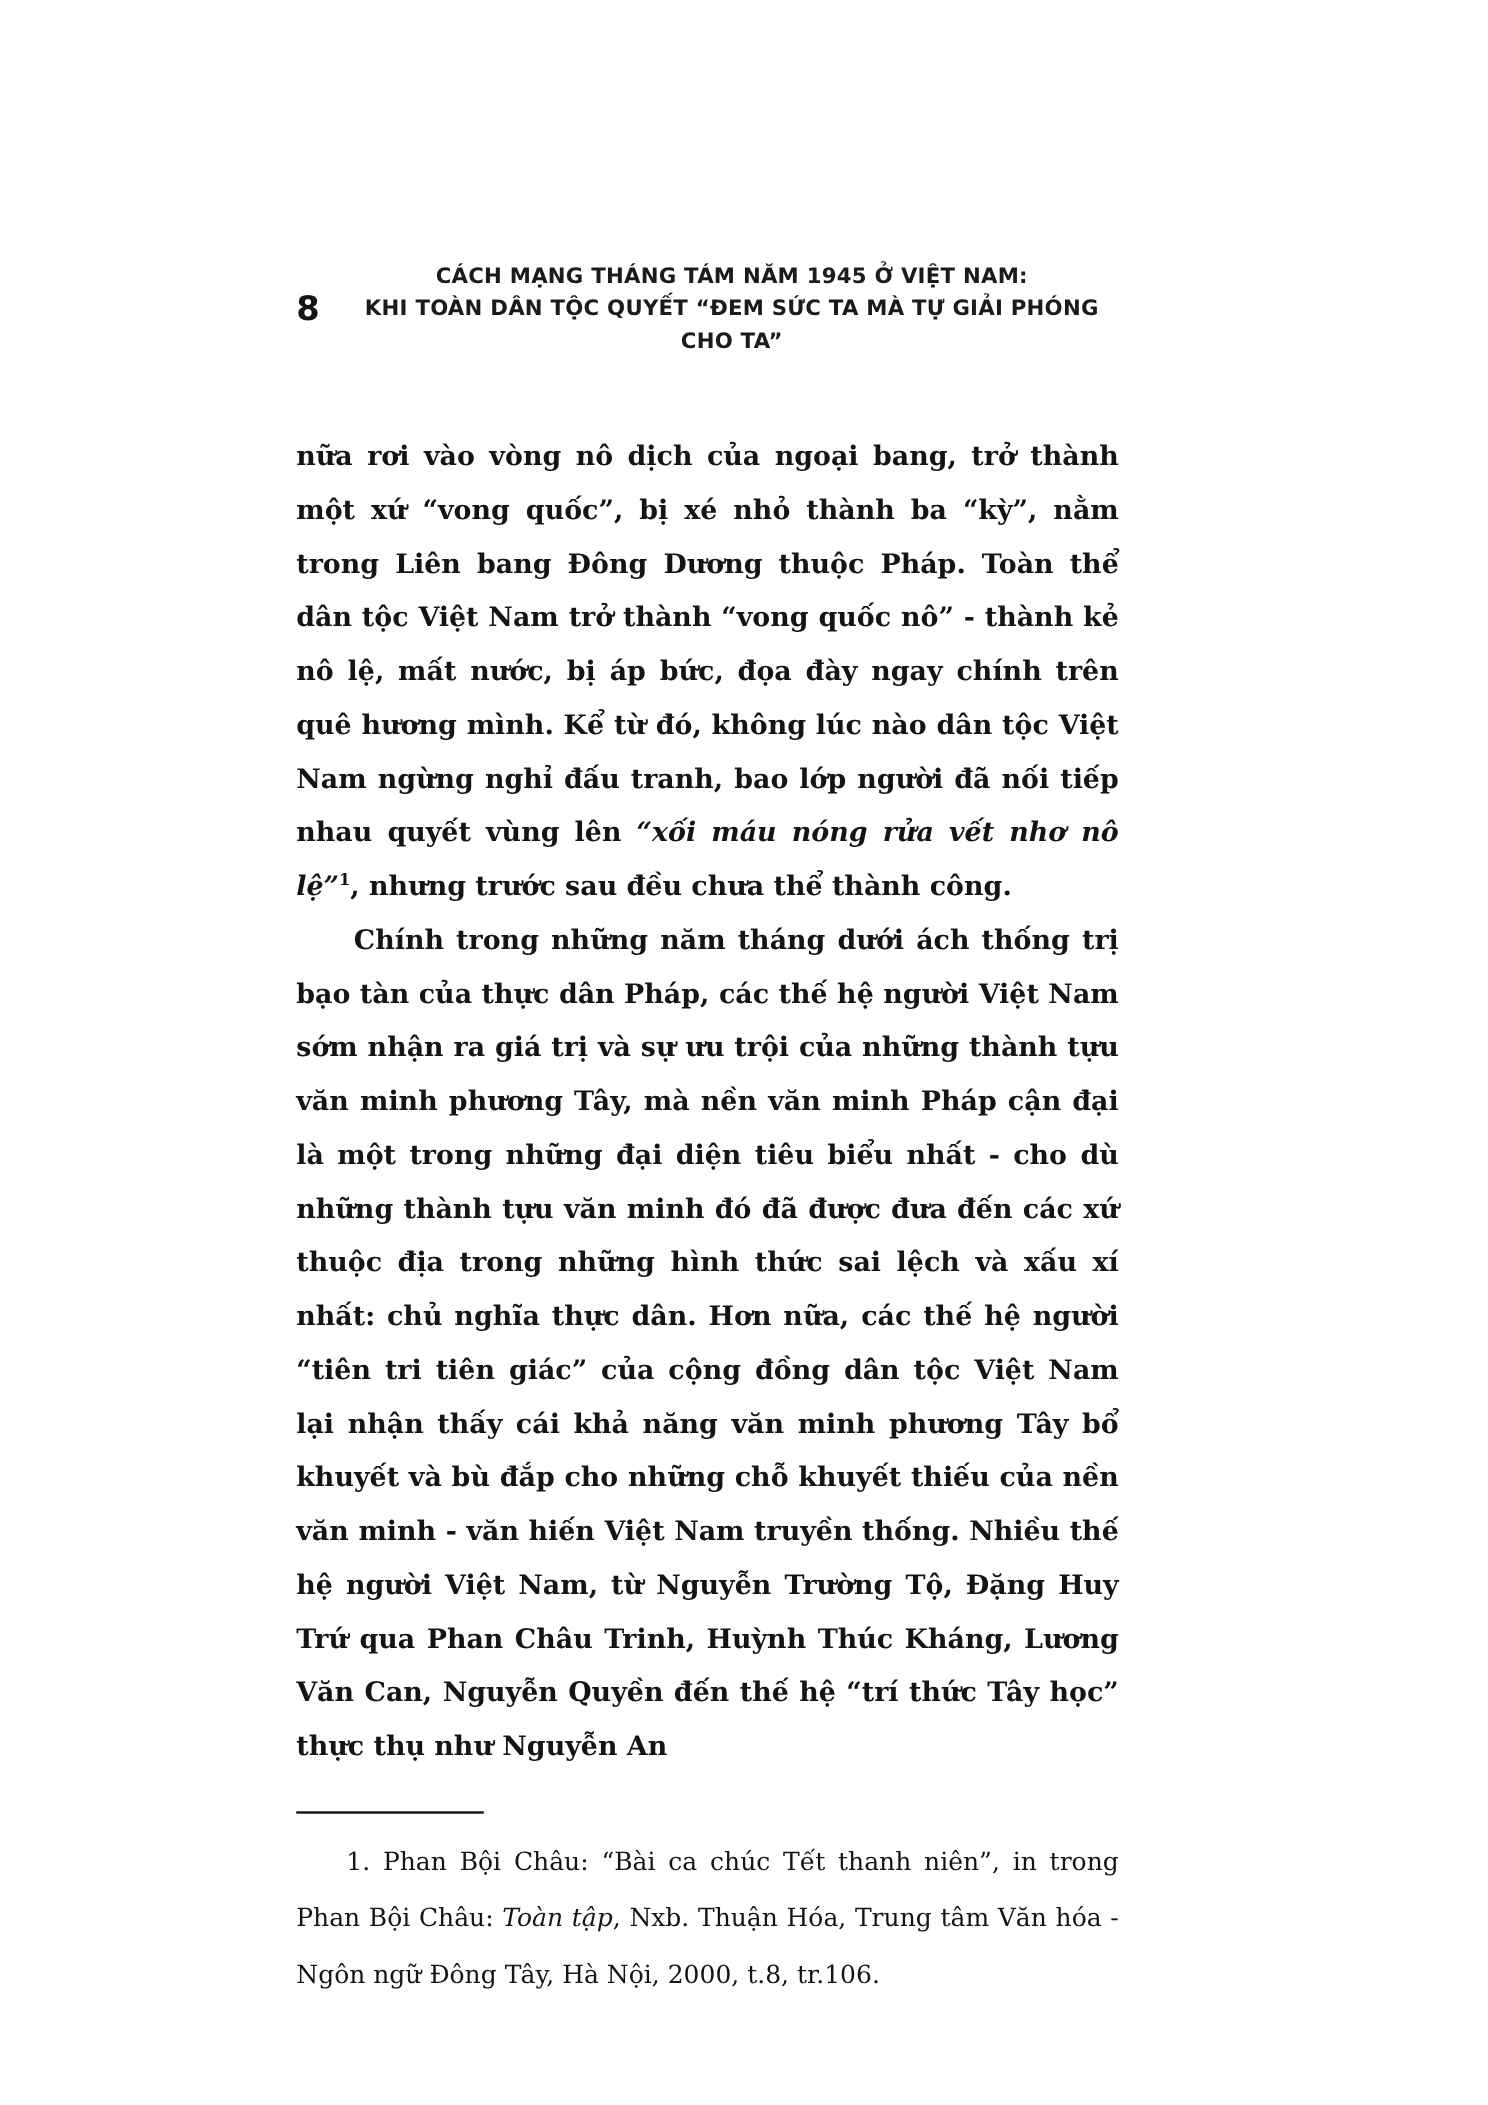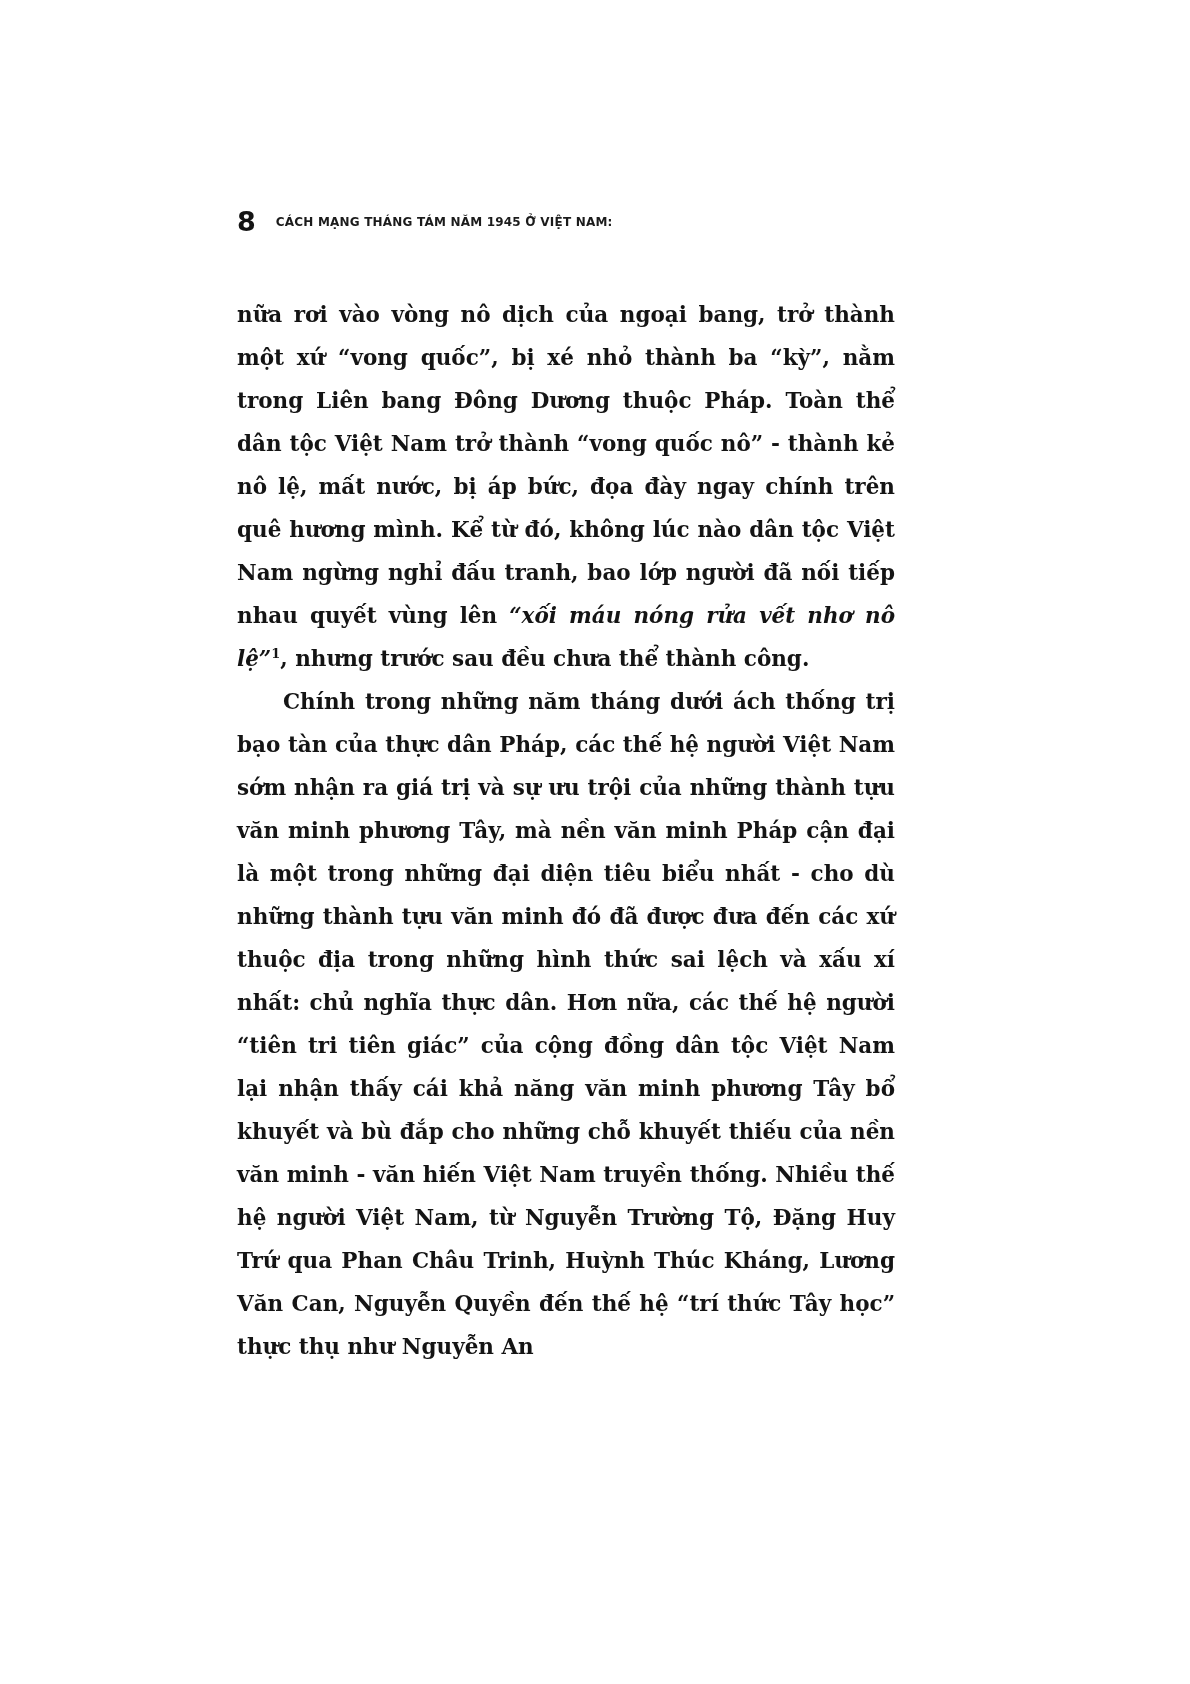--- a/index.html
+++ b/index.html
@@ -30,24 +30,24 @@
   }
   .page-number {
     font-family: "DejaVu Sans", sans-serif;
     font-weight: bold;
     font-size: 27px;
     line-height: 27px;
     flex: 0 0 auto;
   }
   .running-title {
     flex: 1 1 auto;
-    text-align: left;
+    text-align: center;
     font-family: "DejaVu Sans", sans-serif;
     font-weight: bold;
-    font-size: 12px;
+    font-size: 17px;
     line-height: 26px;
     letter-spacing: 0.2px;
     color: #1b1b1b;
   }
   .body-text {
     font-size: 21.5px;
     line-height: 43px;
     text-align: justify;
     font-weight: bold;
   }
@@ -84,24 +84,29 @@
 </head>
 <body>
 
 <div class="page">
   <div class="content-col">
 
     <div class="running-header">
       <div class="page-number">8</div>
       <div class="running-title">
         <div>CÁCH MẠNG THÁNG TÁM NĂM 1945 Ở VIỆT NAM:</div>
+        <div>KHI TOÀN DÂN TỘC QUYẾT “ĐEM SỨC TA MÀ TỰ GIẢI PHÓNG CHO TA”</div>
       </div>
     </div>
 
     <div class="body-text">
       <p><span>nữa rơi vào vòng nô dịch của ngoại bang, trở thành một xứ “vong quốc”, bị xé nhỏ thành ba “kỳ”, nằm trong Liên bang Đông Dương thuộc Pháp. Toàn thể dân tộc Việt Nam trở thành “vong quốc nô” - thành kẻ nô lệ, mất nước, bị áp bức, đọa đày ngay chính trên quê hương mình. Kể từ đó, không lúc nào dân tộc Việt Nam ngừng nghỉ đấu tranh, bao lớp người đã nối tiếp nhau quyết vùng lên </span><span class="italic">“xối máu nóng rửa vết nhơ nô lệ”</span><sup class="fn-ref">1</sup><span>, nhưng trước sau đều chưa thể thành công.</span></p>
 
       <p class="para-indent">Chính trong những năm tháng dưới ách thống trị bạo tàn của thực dân Pháp, các thế hệ người Việt Nam sớm nhận ra giá trị và sự ưu trội của những thành tựu văn minh phương Tây, mà nền văn minh Pháp cận đại là một trong những đại diện tiêu biểu nhất - cho dù những thành tựu văn minh đó đã được đưa đến các xứ thuộc địa trong những hình thức sai lệch và xấu xí nhất: chủ nghĩa thực dân. Hơn nữa, các thế hệ người “tiên tri tiên giác” của cộng đồng dân tộc Việt Nam lại nhận thấy cái khả năng văn minh phương Tây bổ khuyết và bù đắp cho những chỗ khuyết thiếu của nền văn minh - văn hiến Việt Nam truyền thống. Nhiều thế hệ người Việt Nam, từ Nguyễn Trường Tộ, Đặng Huy Trứ qua Phan Châu Trinh, Huỳnh Thúc Kháng, Lương Văn Can, Nguyễn Quyền đến thế hệ “trí thức Tây học” thực thụ như Nguyễn An</p>
     </div>
 
+    <div class="footnote-block">
+      <div class="footnote-rule"></div>
+      <div class="footnote-text"><span>1. Phan Bội Châu: “Bài ca chúc Tết thanh niên”, in trong Phan Bội Châu: </span><span class="italic">Toàn tập</span><span>, Nxb. Thuận Hóa, Trung tâm Văn hóa - Ngôn ngữ Đông Tây, Hà Nội, 2000, t.8, tr.106.</span></div>
+    </div>
 
   </div>
 </div>
 
 </body></html>

